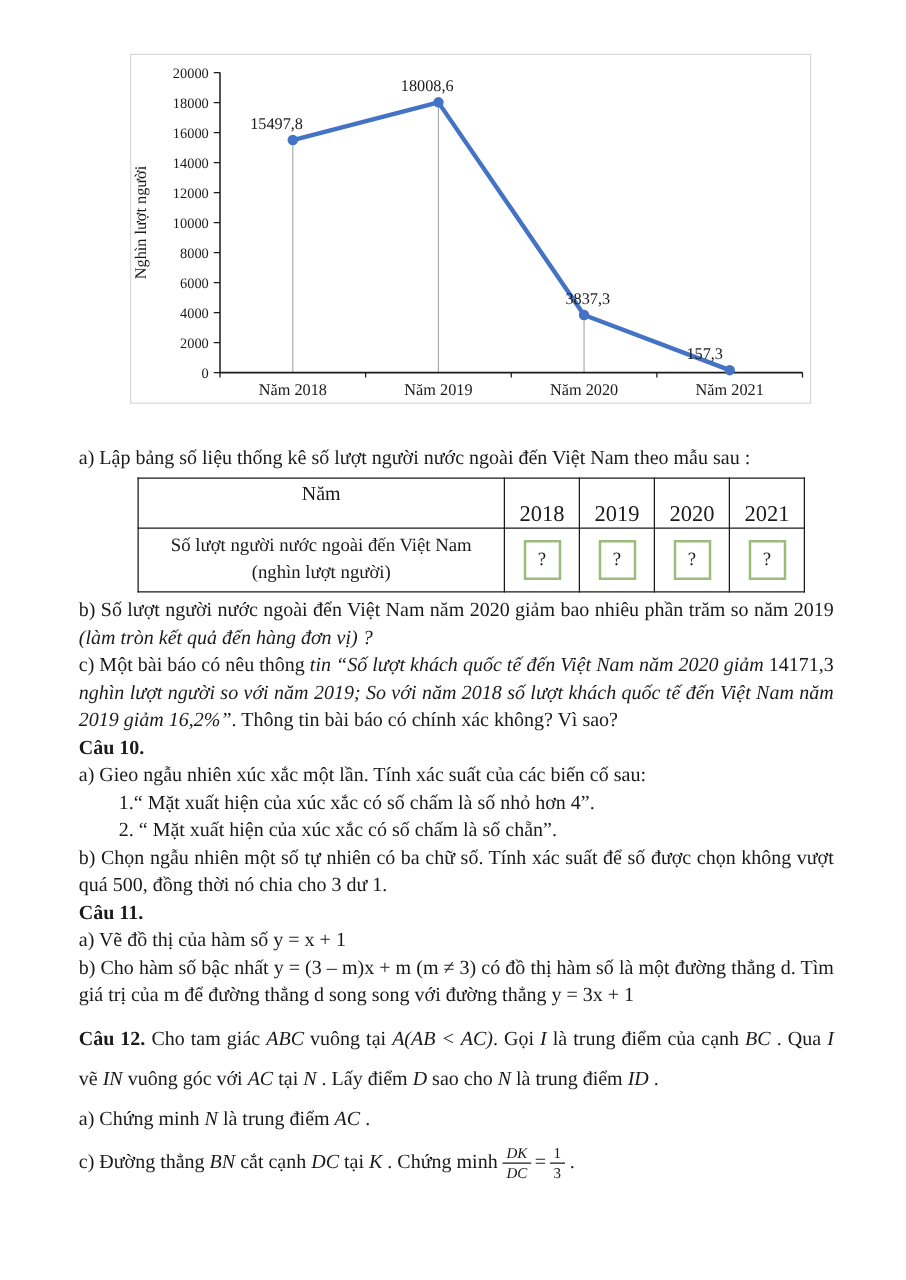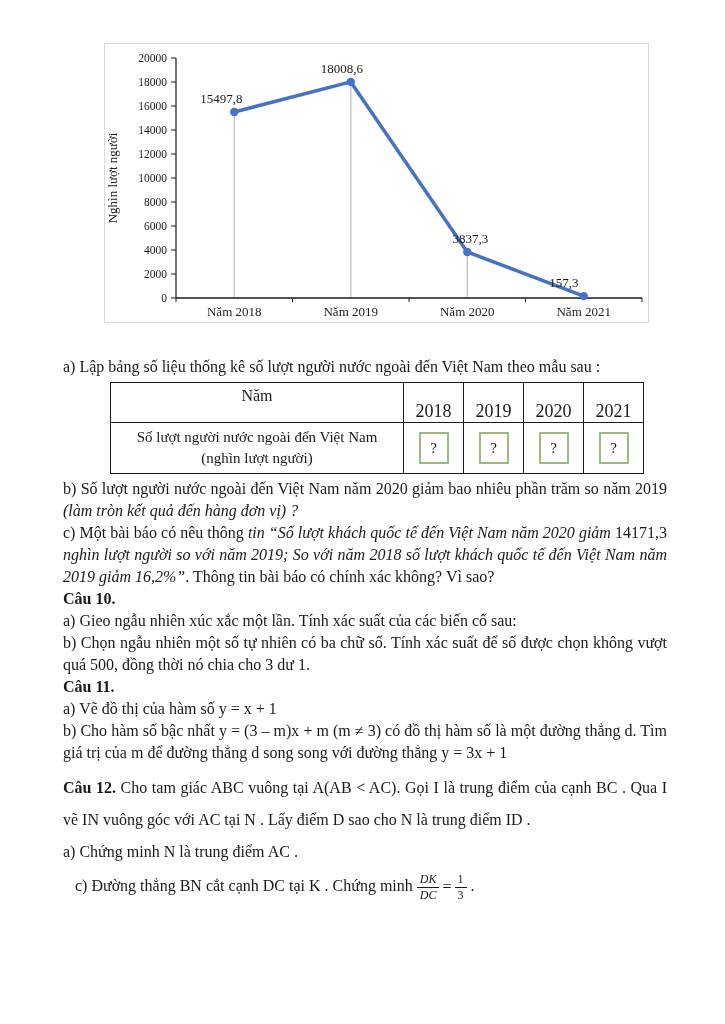--- a/index.html
+++ b/index.html
@@ -14,42 +14,42 @@
   }
   .chart-wrap svg{display:block;font-family:"Liberation Serif","DejaVu Serif",serif;}
   
   .doc{position:absolute;left:63px;top:356px;width:604px;font-size:16px;line-height:22px;}
   .doc p{margin:0;}
   .p-just{text-align:justify;}
   .hd{font-weight:bold;margin-top:2px;}
   .indent{padding-left:32px;}
   .i{font-style:italic;}
   .b{font-weight:bold;}
-  .m{}
+  .m{font-style:italic;}
   .eq{display:inline-block;vertical-align:middle;margin:0 3px;}
   .frac{display:inline-block;vertical-align:middle;text-align:center;line-height:1.05;font-size:12px;}
   .frac.m{font-style:italic;}
   .frac .num{display:block;border-bottom:1.3px solid #1a1a1a;padding:0 3px 1px;}
   .frac .den{display:block;padding-top:1px;}
   
   table.stat{border-collapse:collapse;margin:4px 0 4px 47px;width:530px;table-layout:fixed;}
   table.stat td{border:1px solid #1a1a1a;padding:0;}
   td.c1{width:292px;text-align:center;margin-left:32px;}
   td.c1.top{vertical-align:top;height:37px;padding-top:2px;}
   td.yr{width:59px;text-align:center;vertical-align:bottom;padding-bottom:7px;font-size:18px;}
   td.ans{text-align:center;vertical-align:middle;height:50px;}
   .row-label{line-height:21px;font-size:15px;}
   .qbox{
     display:inline-flex;align-items:center;justify-content:center;
     width:26px;height:28px;border:2px solid #9cbc7e;font-size:15px;background:#fff;
   }
   
   .c12 p{line-height:32px;margin:0;}
   .c12 .intro{margin-top:8px;}
-  .c12 .cline{margin-top:2px;margin-left:12px;}
+  .c12 .cline{margin-top:2px;}
 </style>
 </head>
 <body>
 
 <div class="chart-wrap">
   <svg id="chart-svg" width="543" height="278" viewBox="0 0 543 278">
       <line x1="129.25" y1="68.0264" x2="129.25" y2="254" stroke="#a6a6a6" stroke-width="0.9"></line>
       <line x1="245.75" y1="37.89680000000001" x2="245.75" y2="254" stroke="#a6a6a6" stroke-width="0.9"></line>
       <line x1="362.25" y1="207.9524" x2="362.25" y2="254" stroke="#a6a6a6" stroke-width="0.9"></line>
       <line x1="478.75" y1="252.1124" x2="478.75" y2="254" stroke="#a6a6a6" stroke-width="0.9"></line>
@@ -123,20 +123,22 @@
       <td class="ans"><span class="qbox">?</span></td>
     </tr>
   </tbody>
     </table>
 
   <p class="p-just"><span>b) Số lượt người nước ngoài đến Việt Nam năm 2020 giảm bao nhiêu phần trăm so năm 2019 </span><span class="i">(làm tròn kết quả đến hàng đơn vị) ?</span></p>
   <p class="p-just"><span>c) Một bài báo có nêu thông </span><span class="i">tin “Số lượt khách quốc tế đến Việt Nam năm 2020 giảm </span><span>14171,3 </span><span class="i">nghìn lượt người so với năm 2019; So với năm 2018 số lượt khách quốc tế đến Việt Nam năm 2019 giảm 16,2%”</span><span>. Thông tin bài báo có chính xác không? Vì sao?</span></p>
 
   <p class="hd">Câu 10.</p>
   <p>a)  Gieo ngẫu nhiên xúc xắc một lần. Tính xác suất của các biến cố sau:</p>
+  <p class="indent">1.“ Mặt xuất hiện của xúc xắc có số chấm là số nhỏ hơn 4”.</p>
+  <p class="indent">2. “ Mặt xuất hiện của xúc xắc có số chấm là số chẵn”.</p>
   <p class="p-just">b) Chọn ngẫu nhiên một số tự nhiên có ba chữ số. Tính xác suất để số được chọn không vượt quá 500, đồng thời nó chia cho 3 dư 1.</p>
 
   <p class="hd">Câu 11.</p>
   <p>a) Vẽ đồ thị của hàm số y = x + 1</p>
   <p class="p-just">b) Cho hàm số bậc nhất y = (3 – m)x +  m (m ≠ 3) có đồ thị hàm số là một đường thẳng d. Tìm giá trị của m để đường thẳng d song song với đường thẳng y = 3x + 1</p>
 
   <div class="c12">
     <p class="intro p-just"><span class="b">Câu 12.</span><span> Cho tam giác </span><span class="m">ABC</span><span> vuông tại </span><span class="m">A(AB &lt; AC)</span><span>. Gọi </span><span class="m">I</span><span> là trung điểm của cạnh </span><span class="m">BC</span><span> . Qua </span><span class="m">I</span><span> vẽ </span><span class="m">IN</span><span> vuông góc với </span><span class="m">AC</span><span> tại </span><span class="m">N</span><span> . Lấy điểm </span><span class="m">D</span><span> sao cho </span><span class="m">N</span><span> là trung điểm </span><span class="m">ID</span><span> .</span></p>
     <p><span>a) Chứng minh </span><span class="m">N</span><span> là trung điểm </span><span class="m">AC</span><span> .</span></p>
     <p class="cline"><span>c) Đường thẳng </span><span class="m">BN</span><span> cắt cạnh </span><span class="m">DC</span><span> tại </span><span class="m">K</span><span> . Chứng minh </span><span class="frac m"><span class="num">DK</span><span class="den">DC</span></span><span class="eq">=</span><span class="frac"><span class="num">1</span><span class="den">3</span></span><span> .</span></p>

